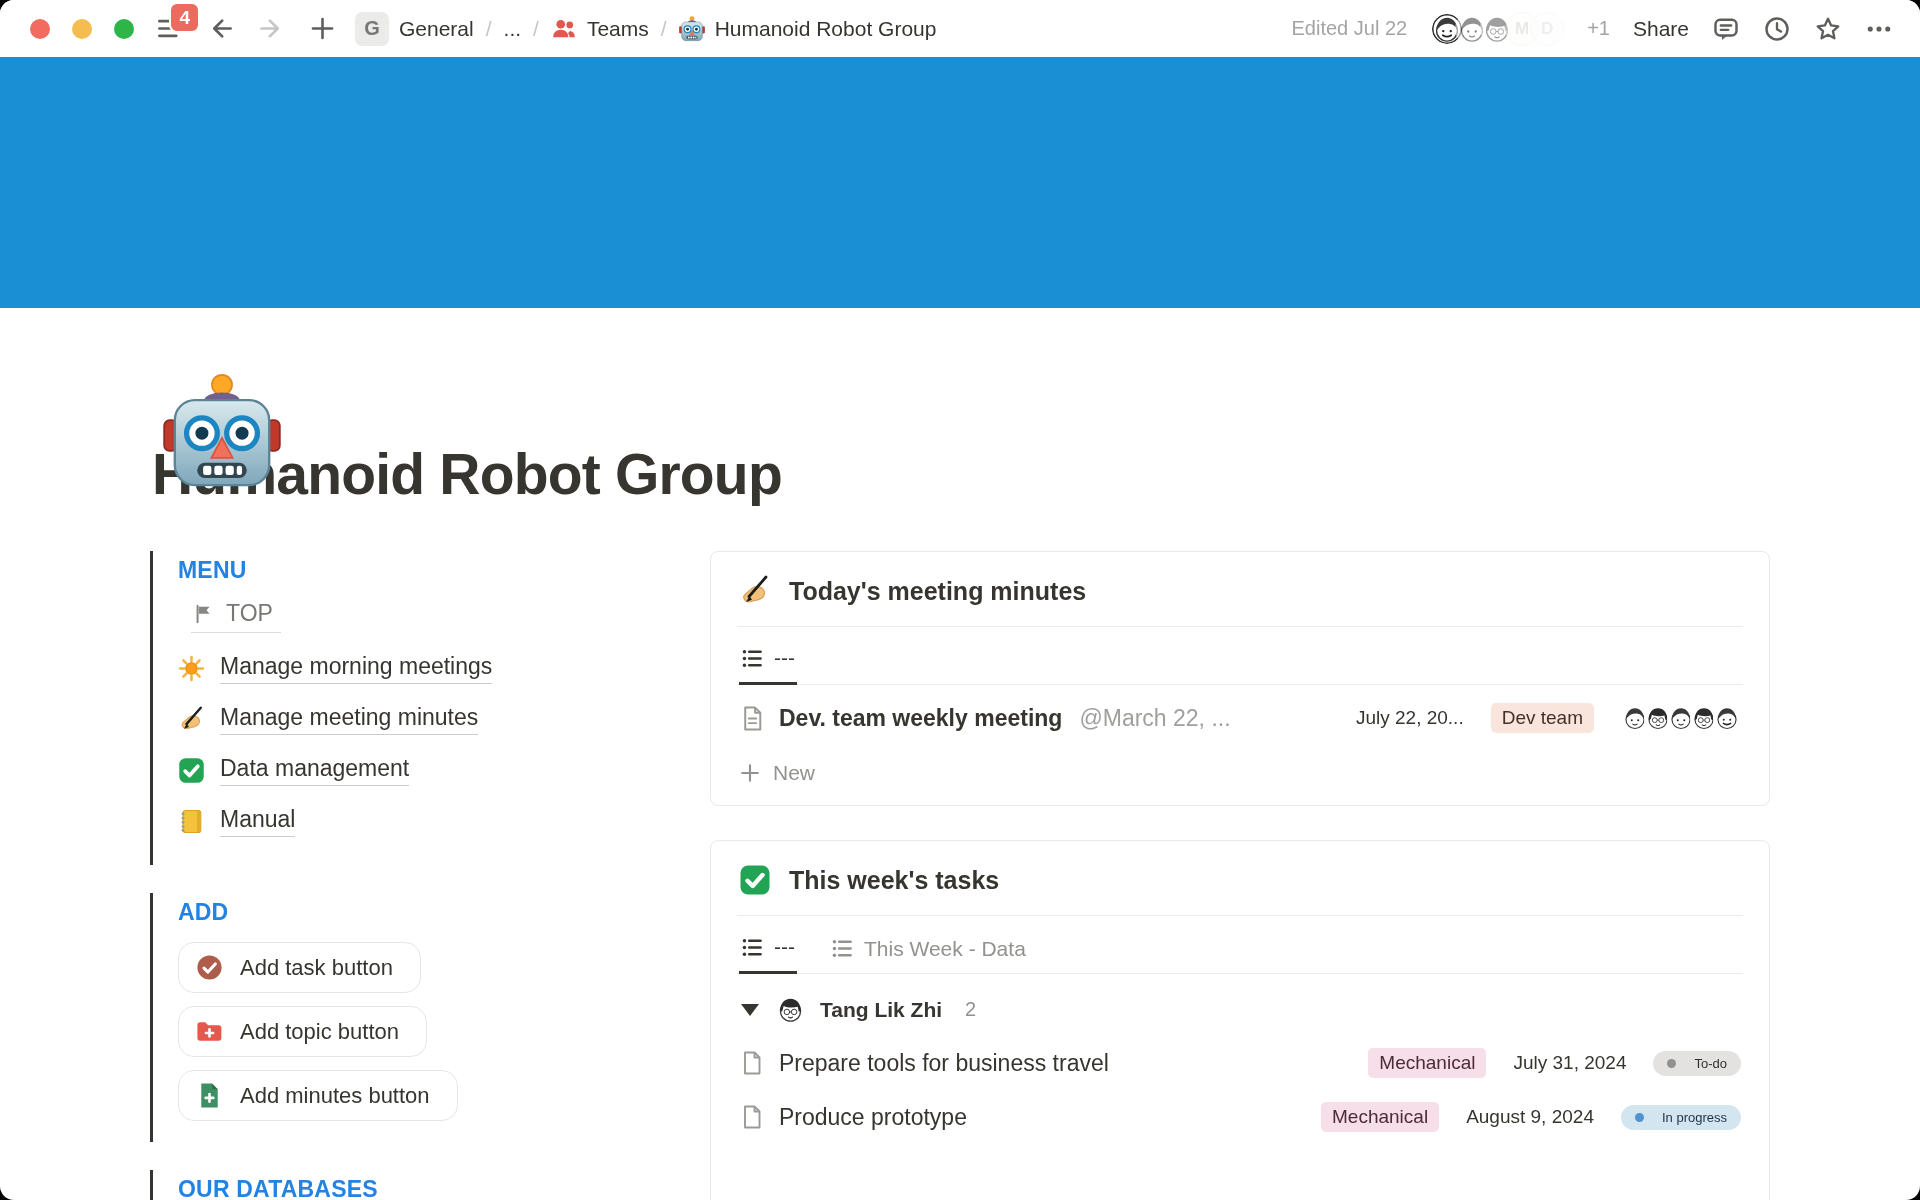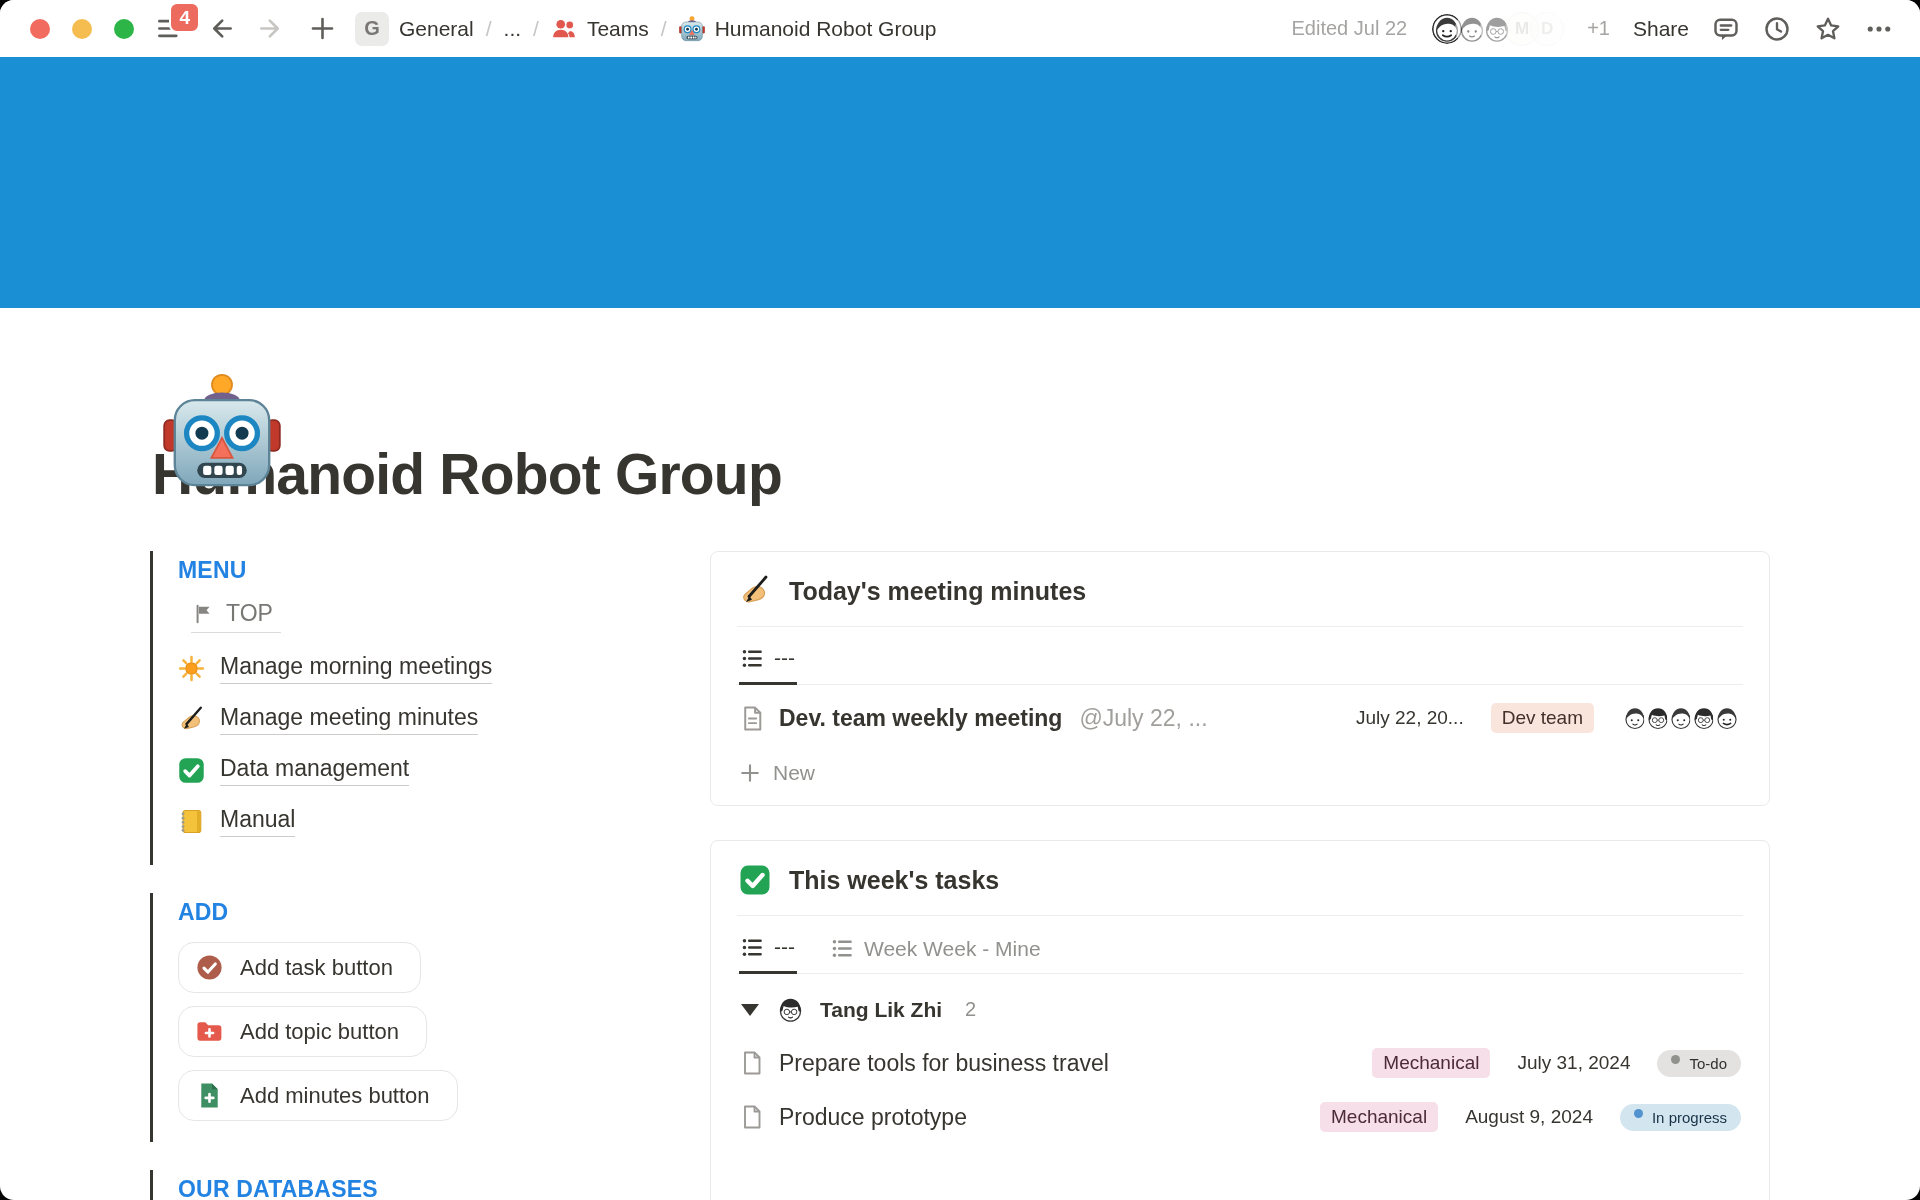--- a/index.html
+++ b/index.html
@@ -113,22 +113,22 @@
               border-top:12px solid #37352f; margin:0 2px; }
   .group-av { width:29px; height:29px; border-radius:50%; overflow:hidden; background:#fff; }
   .group-av svg { width:100%; height:100%; }
   .group-name { font-size:21px; font-weight:600; color:#37352f; }
   .group-count { font-size:20px; color:#91918e; margin-left:8px; }
 
   .task-row { display:flex; align-items:center; gap:14px; padding:12px 2px; font-size:23px;
               font-weight:500; color:#37352f; }
   .task-row .row-icon { width:26px; height:26px; color:#9b9a97; flex-shrink:0; }
   .task-row .row-icon svg { width:100%; height:100%; }
-  .status { display:inline-flex; align-items:flex-start; gap:9px; border-radius:999px; padding:5px 14px;
-            font-size:15px; white-space:nowrap; }
+  .status { display:inline-flex; align-items:center; gap:18px; border-radius:999px; padding:5px 14px;
+            font-size:13px; white-space:nowrap; }
   .status .dot { width:9px; height:9px; border-radius:50%; }
   .status.todo { background:#e3e2e0; color:#32302c; } .status.todo .dot { background:#91918e; }
   .status.progress { background:#d3e5ef; color:#183347; } .status.progress .dot { background:#5292ce; }
 </style>
 </head>
 <body>
 
 <svg width="0" height="0" style="position:absolute">
   <defs>
     <linearGradient id="robohead" x1="0" y1="0" x2="0" y2="1">
@@ -451,21 +451,21 @@
                   <use href="#i-listview"></use>
                 </svg>
               <span>---</span>
             </span>
           </div>
           <div class="db-row">
             <span class="row-icon"><svg>
                   <use href="#i-docline"></use>
                 </svg></span>
             <span class="row-title">Dev. team weekly meeting</span>
-            <span class="mention">@July 22, ...</span>
+            <span class="mention">@March 22, ...</span>
             <span class="row-right">
               <span class="row-date">July 22, 20...</span>
               <span class="tag peach">Dev team</span>
               <span class="row-avatars">
                 <span class="av">
                     <svg>
                       <use href="#i-face1"></use>
                     </svg>
                   </span>
                 <span class="av">
@@ -510,21 +510,21 @@
             <span class="tab active">
               <svg>
                   <use href="#i-listview"></use>
                 </svg>
               <span>---</span>
             </span>
             <span class="tab">
               <svg>
                   <use href="#i-listview"></use>
                 </svg>
-              <span>Week Week - Mine</span>
+              <span>This Week - Data</span>
             </span>
           </div>
           <div class="group-row">
             <span class="tri-down"></span>
             <span class="group-av"><svg>
                   <use href="#i-face2"></use>
                 </svg></span>
             <span class="group-name">Tang Lik Zhi</span>
             <span class="group-count">2</span>
           </div>

